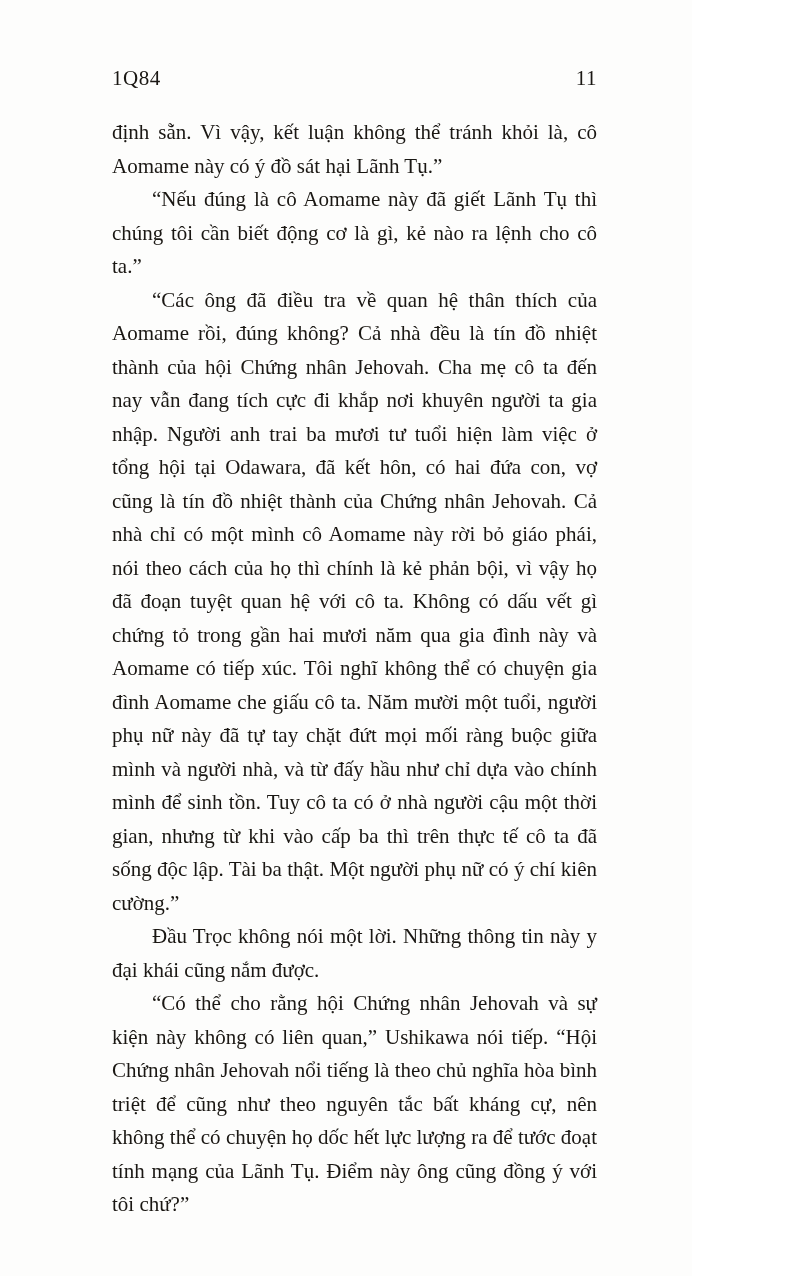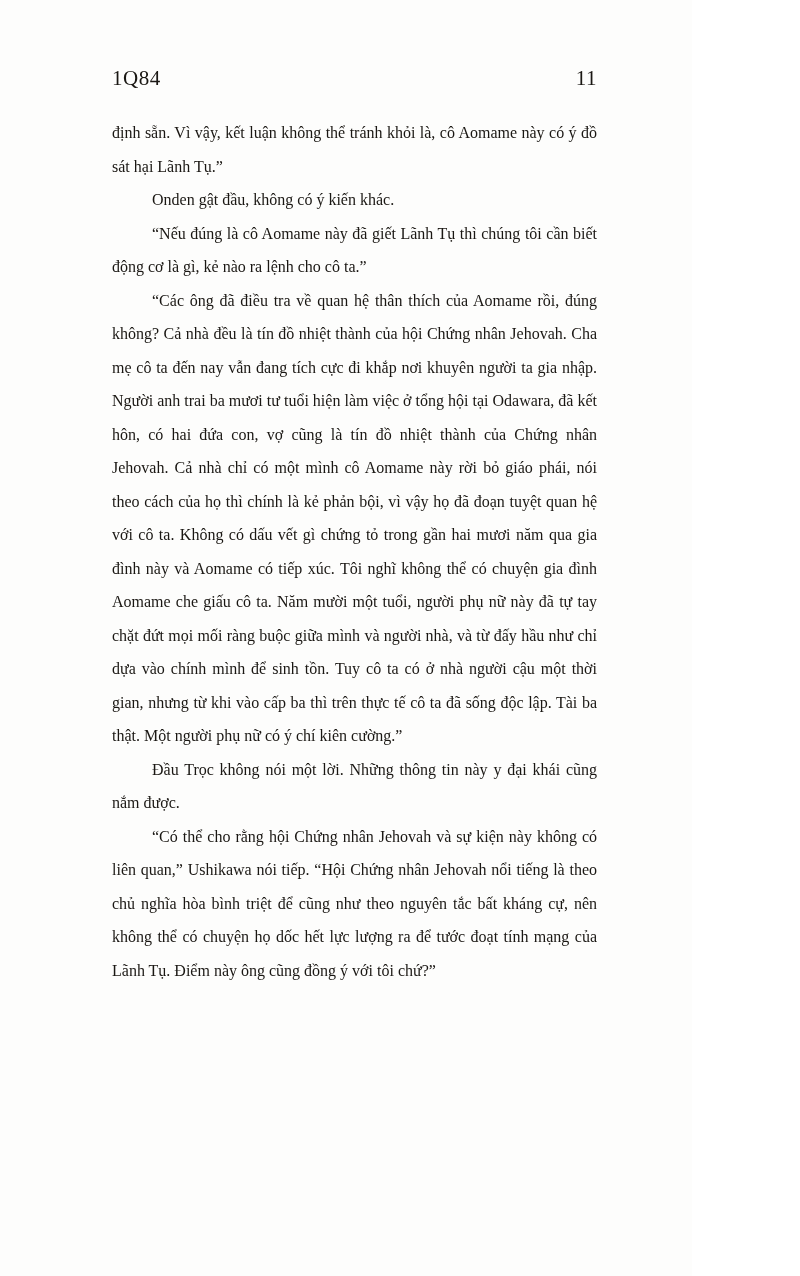--- a/index.html
+++ b/index.html
@@ -24,21 +24,21 @@
     align-items: baseline;
     font-size: 21px;
     line-height: 1;
     letter-spacing: 0.5px;
   }
   .running-head .title {
     font-variant-numeric: lining-nums;
   }
   .body-text {
     margin-top: 27px;
-    font-size: 16px;
+    font-size: 21px;
     line-height: 33.5px;
     text-align: justify;
     text-justify: inter-word;
   }
   .body-text p {
     margin: 0;
     padding: 0;
     text-indent: 40px;
   }
   .body-text p.no-indent {
@@ -50,20 +50,19 @@
 
 <div class="page">
 
   <header class="running-head">
     <span class="title">1Q84</span>
     <span class="folio">11</span>
   </header>
 
   <main class="body-text">
     <p class="no-indent">định sẵn. Vì vậy, kết luận không thể tránh khỏi là, cô Aomame này có ý đồ sát hại Lãnh Tụ.”</p>
-    <p>Onden gật đầu, không có ý kiến khác.</p>
     <p>“Nếu đúng là cô Aomame này đã giết Lãnh Tụ thì chúng tôi cần biết động cơ là gì, kẻ nào ra lệnh cho cô ta.”</p>
     <p>“Các ông đã điều tra về quan hệ thân thích của Aomame rồi, đúng không? Cả nhà đều là tín đồ nhiệt thành của hội Chứng nhân Jehovah. Cha mẹ cô ta đến nay vẫn đang tích cực đi khắp nơi khuyên người ta gia nhập. Người anh trai ba mươi tư tuổi hiện làm việc ở tổng hội tại Odawara, đã kết hôn, có hai đứa con, vợ cũng là tín đồ nhiệt thành của Chứng nhân Jehovah. Cả nhà chỉ có một mình cô Aomame này rời bỏ giáo phái, nói theo cách của họ thì chính là kẻ phản bội, vì vậy họ đã đoạn tuyệt quan hệ với cô ta. Không có dấu vết gì chứng tỏ trong gần hai mươi năm qua gia đình này và Aomame có tiếp xúc. Tôi nghĩ không thể có chuyện gia đình Aomame che giấu cô ta. Năm mười một tuổi, người phụ nữ này đã tự tay chặt đứt mọi mối ràng buộc giữa mình và người nhà, và từ đấy hầu như chỉ dựa vào chính mình để sinh tồn. Tuy cô ta có ở nhà người cậu một thời gian, nhưng từ khi vào cấp ba thì trên thực tế cô ta đã sống độc lập. Tài ba thật. Một người phụ nữ có ý chí kiên cường.”</p>
     <p>Đầu Trọc không nói một lời. Những thông tin này y đại khái cũng nắm được.</p>
     <p>“Có thể cho rằng hội Chứng nhân Jehovah và sự kiện này không có liên quan,” Ushikawa nói tiếp. “Hội Chứng nhân Jehovah nổi tiếng là theo chủ nghĩa hòa bình triệt để cũng như theo nguyên tắc bất kháng cự, nên không thể có chuyện họ dốc hết lực lượng ra để tước đoạt tính mạng của Lãnh Tụ. Điểm này ông cũng đồng ý với tôi chứ?”</p>
   </main>
 
 </div>
 
 </body></html>

